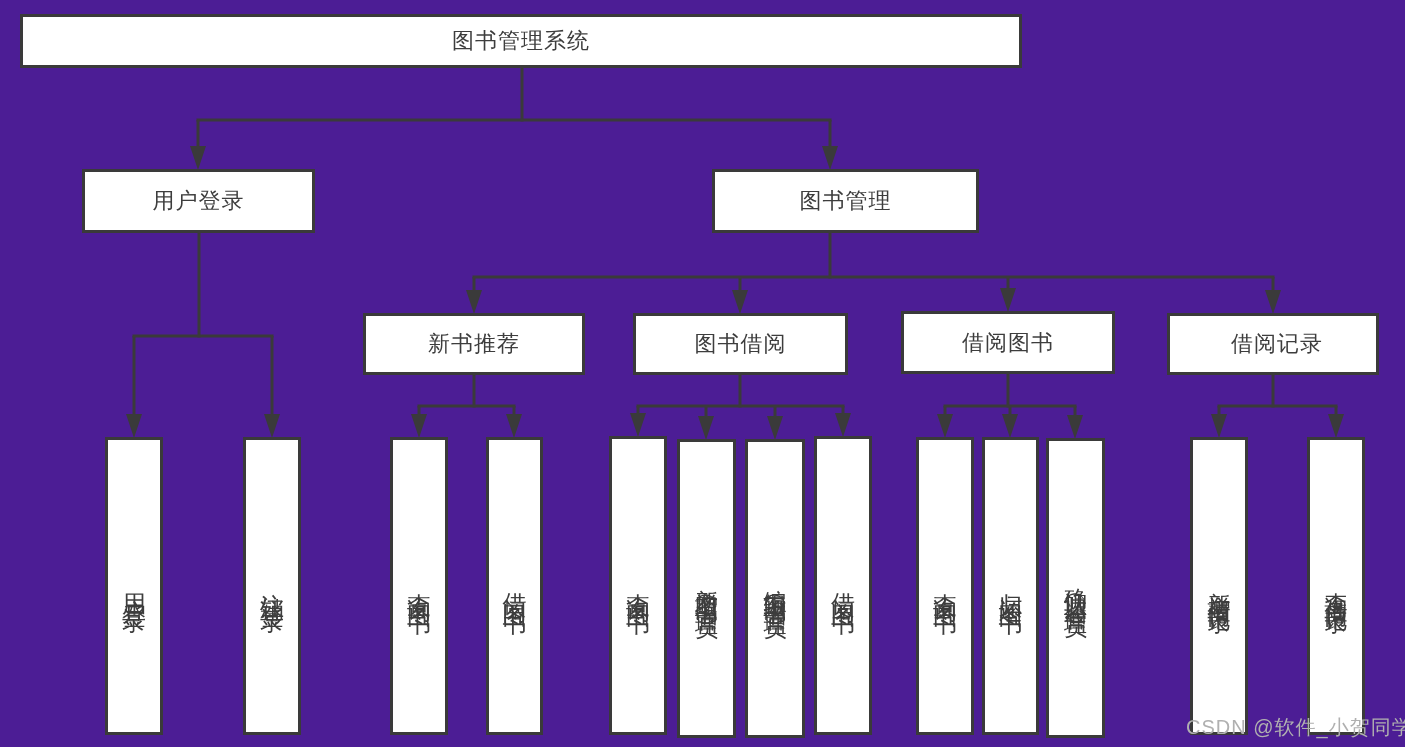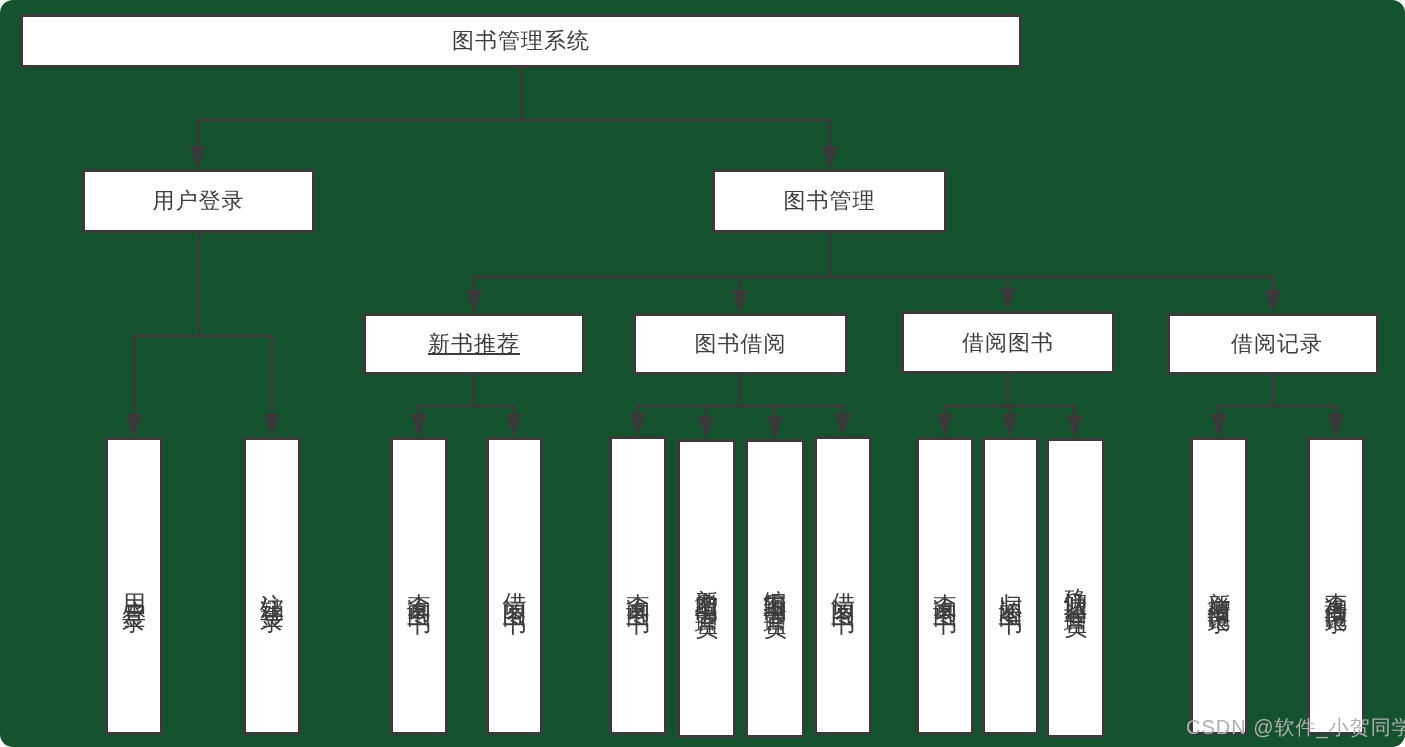--- a/index.html
+++ b/index.html
@@ -1,22 +1,21 @@
 <!DOCTYPE html>
 <html><head>
 <meta charset="utf-8">
 <style>
   html,body{margin:0;padding:0;background:#fff;}
   #stage{
     position:relative;
     width:1405px;height:747px;
-    background:#14532d;
+    background:#4c1d95;
     overflow:hidden;
     font-family:"Liberation Sans","DejaVu Sans",sans-serif;
-    border-radius:13px;
   }
   #wires{position:absolute;left:0;top:0;width:1405px;height:747px;}
   .box{
     position:absolute;
     box-sizing:border-box;
     border:3px solid #3a3a3a;
     background:#fff;
     display:flex;
     align-items:center;
     justify-content:center;
@@ -119,23 +118,23 @@
       <line class="wire" x1="1219" y1="406" x2="1219" y2="420"></line>
       <polygon class="arrow" points="1211,414 1227,414 1219,438"></polygon>
       <line class="wire" x1="1336" y1="406" x2="1336" y2="420"></line>
       <polygon class="arrow" points="1328,414 1344,414 1336,438"></polygon>
     </g>
   </svg>
 
   <div class="box h" style="left:20px;top:14px;width:1002px;height:54px;">图书管理系统</div>
 
   <div class="box h" style="left:82px;top:169px;width:233px;height:64px;">用户登录</div>
-  <div class="box h" style="left:712px;top:169px;width:235px;height:64px;">图书管理</div>
+  <div class="box h" style="left:712px;top:169px;width:267px;height:64px;">图书管理</div>
 
-  <div class="box h" style="left:363px;top:313px;width:222px;height:62px;text-decoration:underline;">新书推荐</div>
+  <div class="box h" style="left:363px;top:313px;width:222px;height:62px;">新书推荐</div>
   <div class="box h" style="left:633px;top:313px;width:215px;height:62px;text-align:center;">图书借阅</div>
   <div class="box h" style="left:901px;top:311px;width:214px;height:63px;">借阅图书</div>
   <div class="box h" style="left:1167px;top:313px;width:212px;height:62px;padding-left:8px;">借阅记录</div>
 
   <div class="box v" style="left:105px;top:437px;width:58px;height:298px;">用户登录</div>
   <div class="box v" style="left:243px;top:437px;width:58px;height:298px;">注销登录</div>
 
   <div class="box v" style="left:390px;top:437px;width:58px;height:298px;">查询图书</div>
   <div class="box v" style="left:486px;top:437px;width:57px;height:298px;">借阅图书</div>
 

